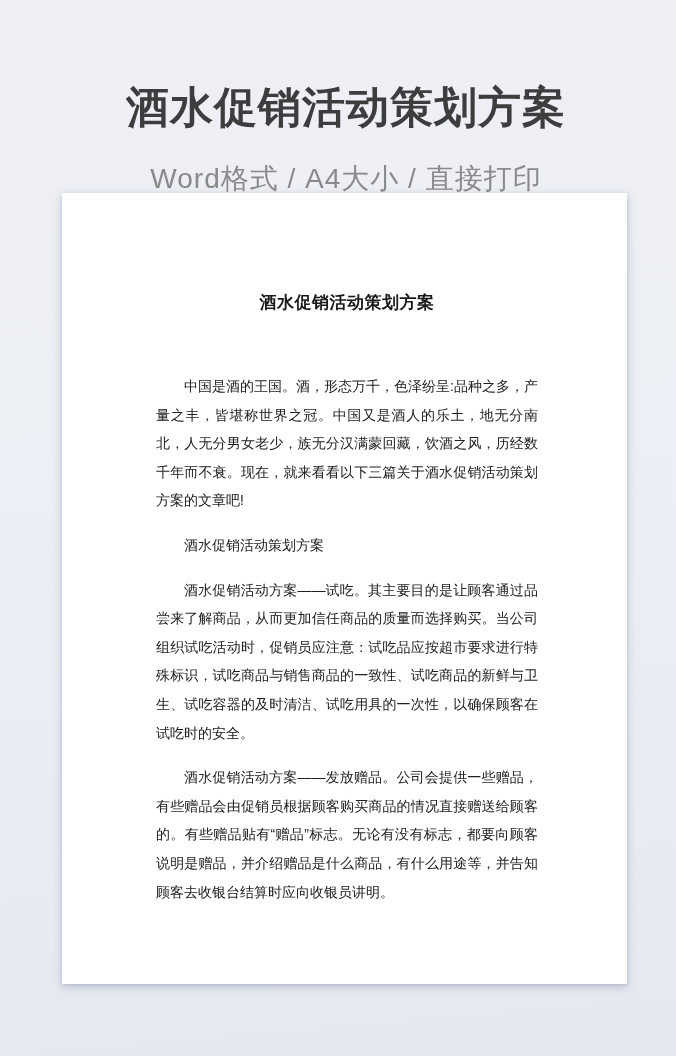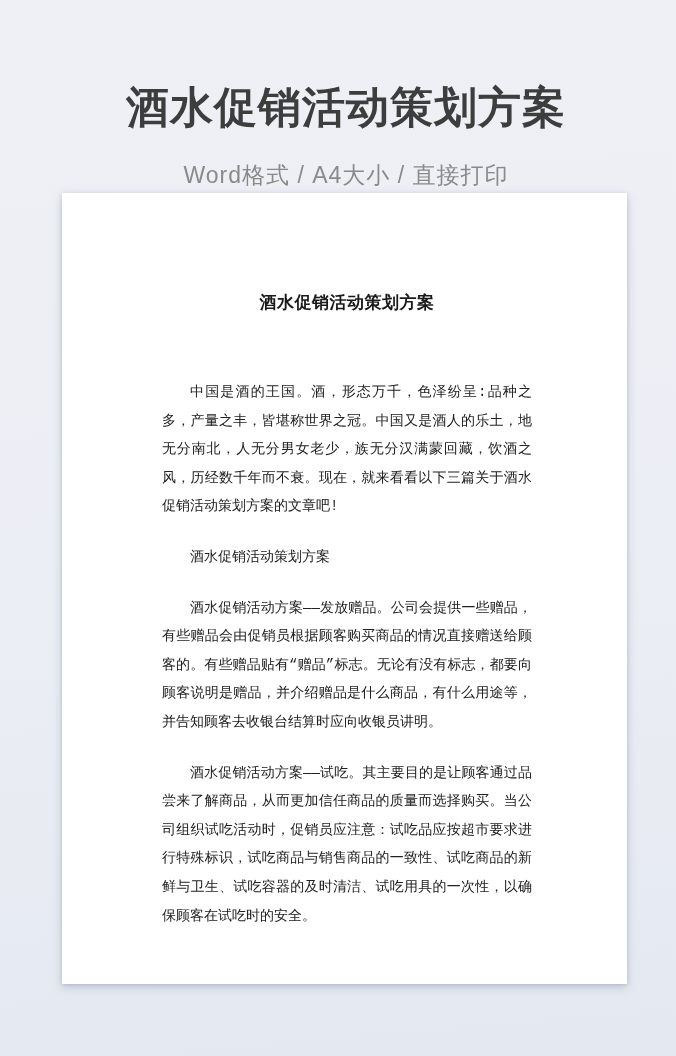--- a/index.html
+++ b/index.html
@@ -25,21 +25,21 @@
   .promo-title {
     font-size: 43px;
     font-weight: 700;
     color: #3d3d3d;
     letter-spacing: 1px;
     line-height: 1.1;
   }
 
   .promo-subtitle {
     margin-top: 13px;
-    font-size: 23px;
+    font-size: 28px;
     font-weight: 400;
     color: #8a8a8a;
     letter-spacing: 1px;
   }
 
   
   .doc-page {
     position: absolute;
     left: 54px;
     top: 185px;
@@ -61,33 +61,32 @@
 
   .doc-body {
     font-size: 14px;
     line-height: 28.6px;
     color: #212121;
     text-align: justify;
   }
 
   .doc-body p {
     text-indent: 2em;
-    margin: 6px;
-    font-family: Liberation Mono, monospace;
+    margin: 0;
   }
 </style>
 </head>
 <body>
 
 <div class="promo-header">
   <h1 class="promo-title">酒水促销活动策划方案</h1>
   <div class="promo-subtitle">Word格式 / A4大小 / 直接打印</div>
 </div>
 
 <div class="doc-page">
   <div class="doc-title">酒水促销活动策划方案</div>
   <div class="doc-body">
     <p>中国是酒的王国。酒，形态万千，色泽纷呈:品种之多，产量之丰，皆堪称世界之冠。中国又是酒人的乐土，地无分南北，人无分男女老少，族无分汉满蒙回藏，饮酒之风，历经数千年而不衰。现在，就来看看以下三篇关于酒水促销活动策划方案的文章吧!</p>
     <p>酒水促销活动策划方案</p>
+    <p>酒水促销活动方案——试吃。其主要目的是让顾客通过品尝来了解商品，从而更加信任商品的质量而选择购买。当公司组织试吃活动时，促销员应注意：试吃品应按超市要求进行特殊标识，试吃商品与销售商品的一致性、试吃商品的新鲜与卫生、试吃容器的及时清洁、试吃用具的一次性，以确保顾客在试吃时的安全。</p>
     <p>酒水促销活动方案——发放赠品。公司会提供一些赠品，有些赠品会由促销员根据顾客购买商品的情况直接赠送给顾客的。有些赠品贴有“赠品”标志。无论有没有标志，都要向顾客说明是赠品，并介绍赠品是什么商品，有什么用途等，并告知顾客去收银台结算时应向收银员讲明。</p>
-    <p>酒水促销活动方案——试吃。其主要目的是让顾客通过品尝来了解商品，从而更加信任商品的质量而选择购买。当公司组织试吃活动时，促销员应注意：试吃品应按超市要求进行特殊标识，试吃商品与销售商品的一致性、试吃商品的新鲜与卫生、试吃容器的及时清洁、试吃用具的一次性，以确保顾客在试吃时的安全。</p>
   </div>
 </div>
 
 </body></html>

